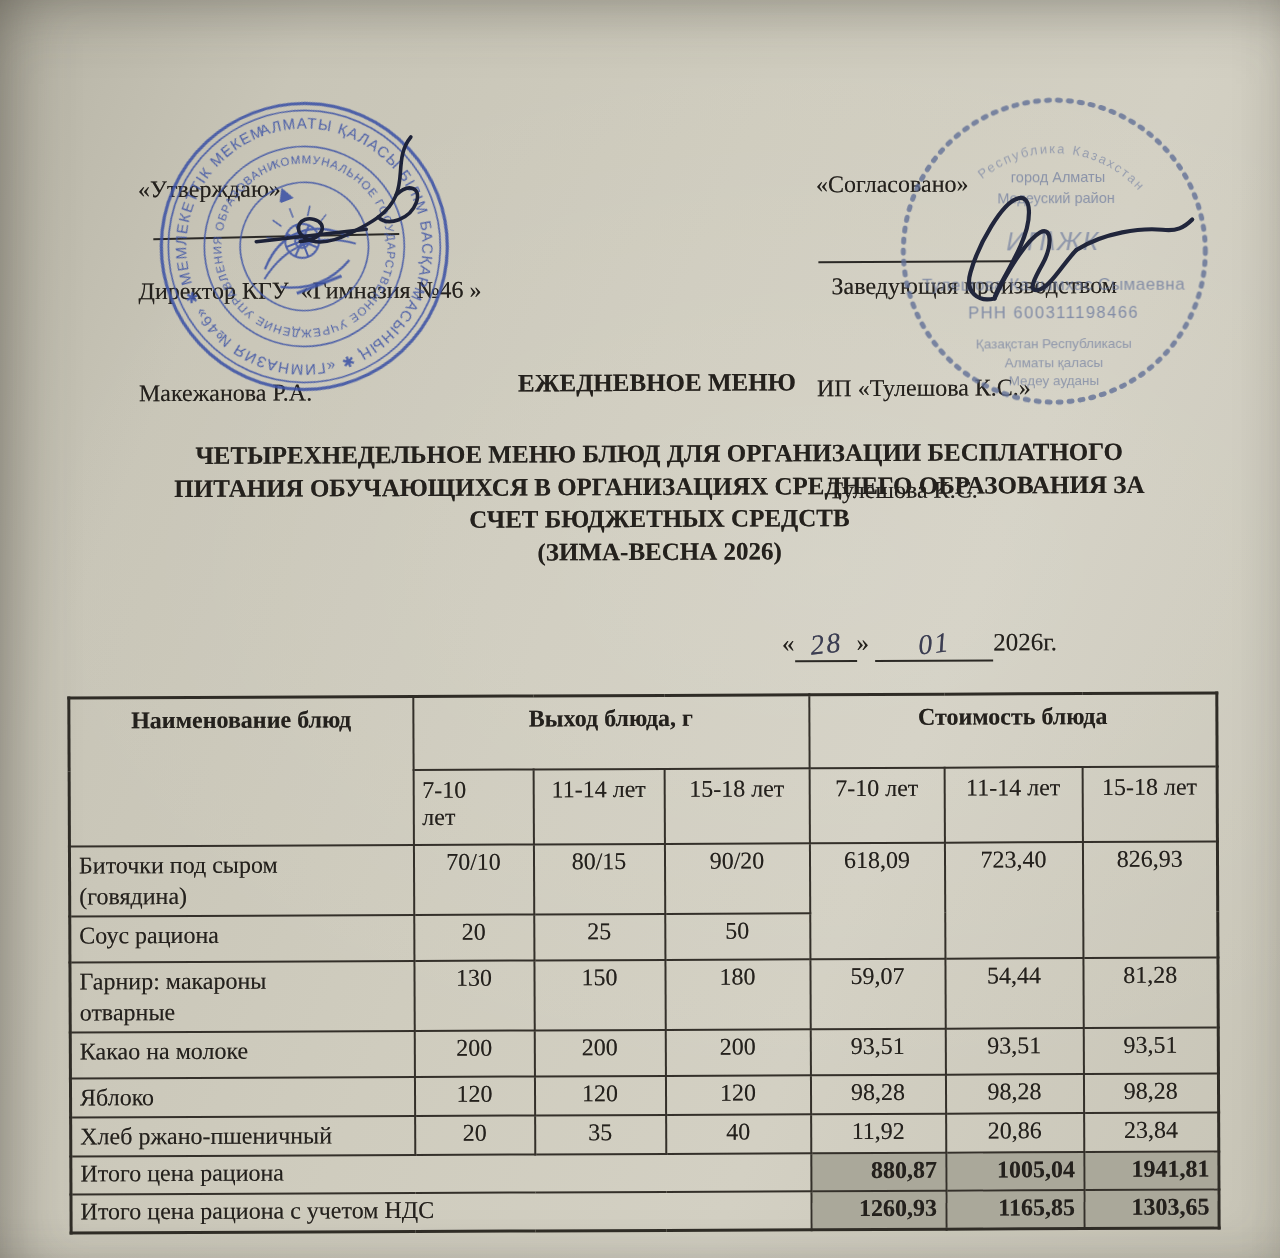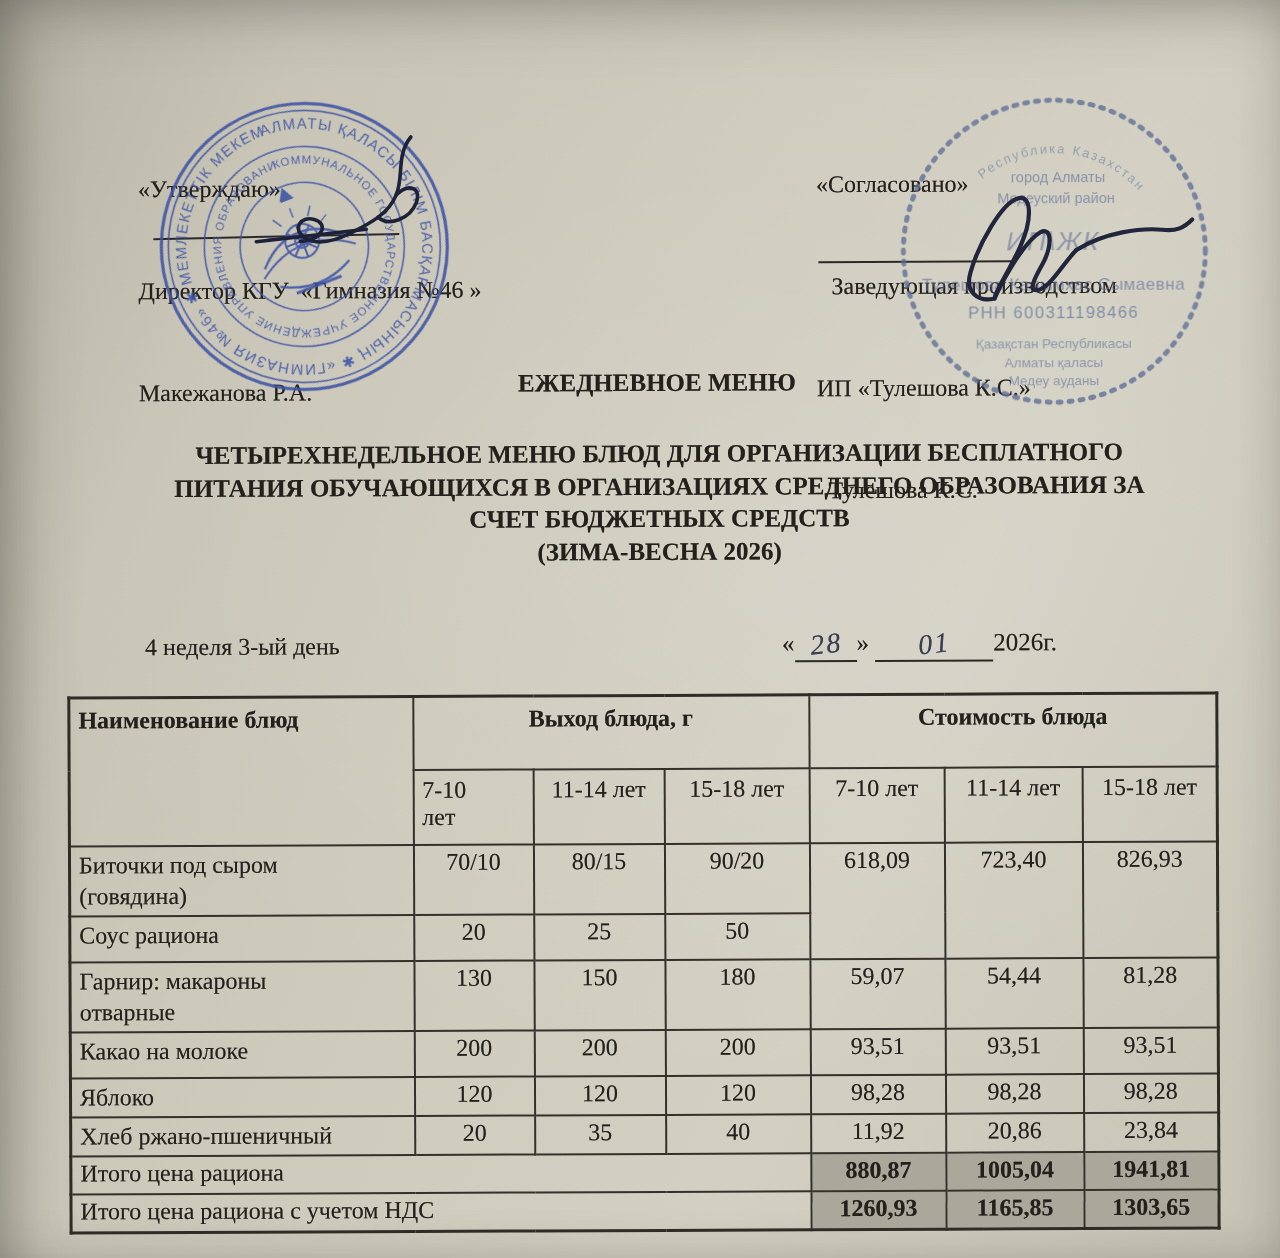--- a/index.html
+++ b/index.html
@@ -50,31 +50,31 @@
   
   .menu-table{position:absolute;left:67px;top:694px;border-collapse:collapse;
               table-layout:fixed;width:1148px;font-size:24px;}
   .menu-table th,.menu-table td{
     border:2.5px solid #34302a;padding:3px 8px;vertical-align:top;
     font-weight:normal;text-shadow:0 0 .5px rgba(40,36,30,.5);
     overflow:hidden;
   }
   .menu-table{border:3.5px solid #2f2c26;}
   .menu-table .group-h{font-weight:bold;text-align:center;padding-top:8px;height:60px;}
-  .menu-table .name-h{font-weight:bold;text-align:left;padding-top:8px;}
+  .menu-table .name-h{font-weight:bold;text-align:center;padding-top:8px;}
   .menu-table .sub-h{height:64px;padding-top:6px;}
   .menu-table .sub-h.first{text-align:left;}
   .menu-table .sub-h.first .wrapbox{display:inline-block;width:58px;text-align:left;}
   .menu-table td.name{text-align:left;}
   .menu-table td.name .namebox{display:inline-block;max-width:258px;white-space:normal;line-height:31px;}
   .menu-table td.num{text-align:center;}
   .menu-table tr.r-tall td{height:60px;}
   .menu-table tr.r-short td{height:38px;}
   .menu-table tr.r-thin td{height:30px;}
-  .menu-table td.shade{background:#aaa89a;font-weight:bold;text-align:center;font-family:Liberation Serif, serif;}
+  .menu-table td.shade{background:#aaa89a;font-weight:bold;text-align:right;font-family:Liberation Serif, serif;}
   .menu-table td.tot-label{text-align:left;}
 </style>
 </head>
 <body>
 
 <div class="page">
   <div class="tilt">
 
     <div class="txt appr-left">
       <div>«Утверждаю»</div>
@@ -161,21 +161,20 @@
     </svg>
 
     <div class="txt title-main">ЕЖЕДНЕВНОЕ МЕНЮ</div>
     <div class="txt title-block">
       <div>ЧЕТЫРЕХНЕДЕЛЬНОЕ МЕНЮ БЛЮД ДЛЯ ОРГАНИЗАЦИИ БЕСПЛАТНОГО</div>
       <div>ПИТАНИЯ ОБУЧАЮЩИХСЯ В ОРГАНИЗАЦИЯХ СРЕДНЕГО ОБРАЗОВАНИЯ ЗА</div>
       <div>СЧЕТ БЮДЖЕТНЫХ СРЕДСТВ</div>
       <div>(ЗИМА-ВЕСНА 2026)</div>
     </div>
 
-    <div class="txt date-week">4 неделя 3-ый день</div>
     <div class="txt date-right"><span>«</span><span class="blank blank-day"><span class="hand">28</span></span><span>»</span> <span class="blank blank-month"><span class="hand">01</span></span><span>2026г.</span></div>
 
     <table class="menu-table">
       <colgroup>
         <col style="width:344px">
           <col style="width:120px">
           <col style="width:131px">
         <col style="width:145px">
           <col style="width:135px">
           <col style="width:138px">

